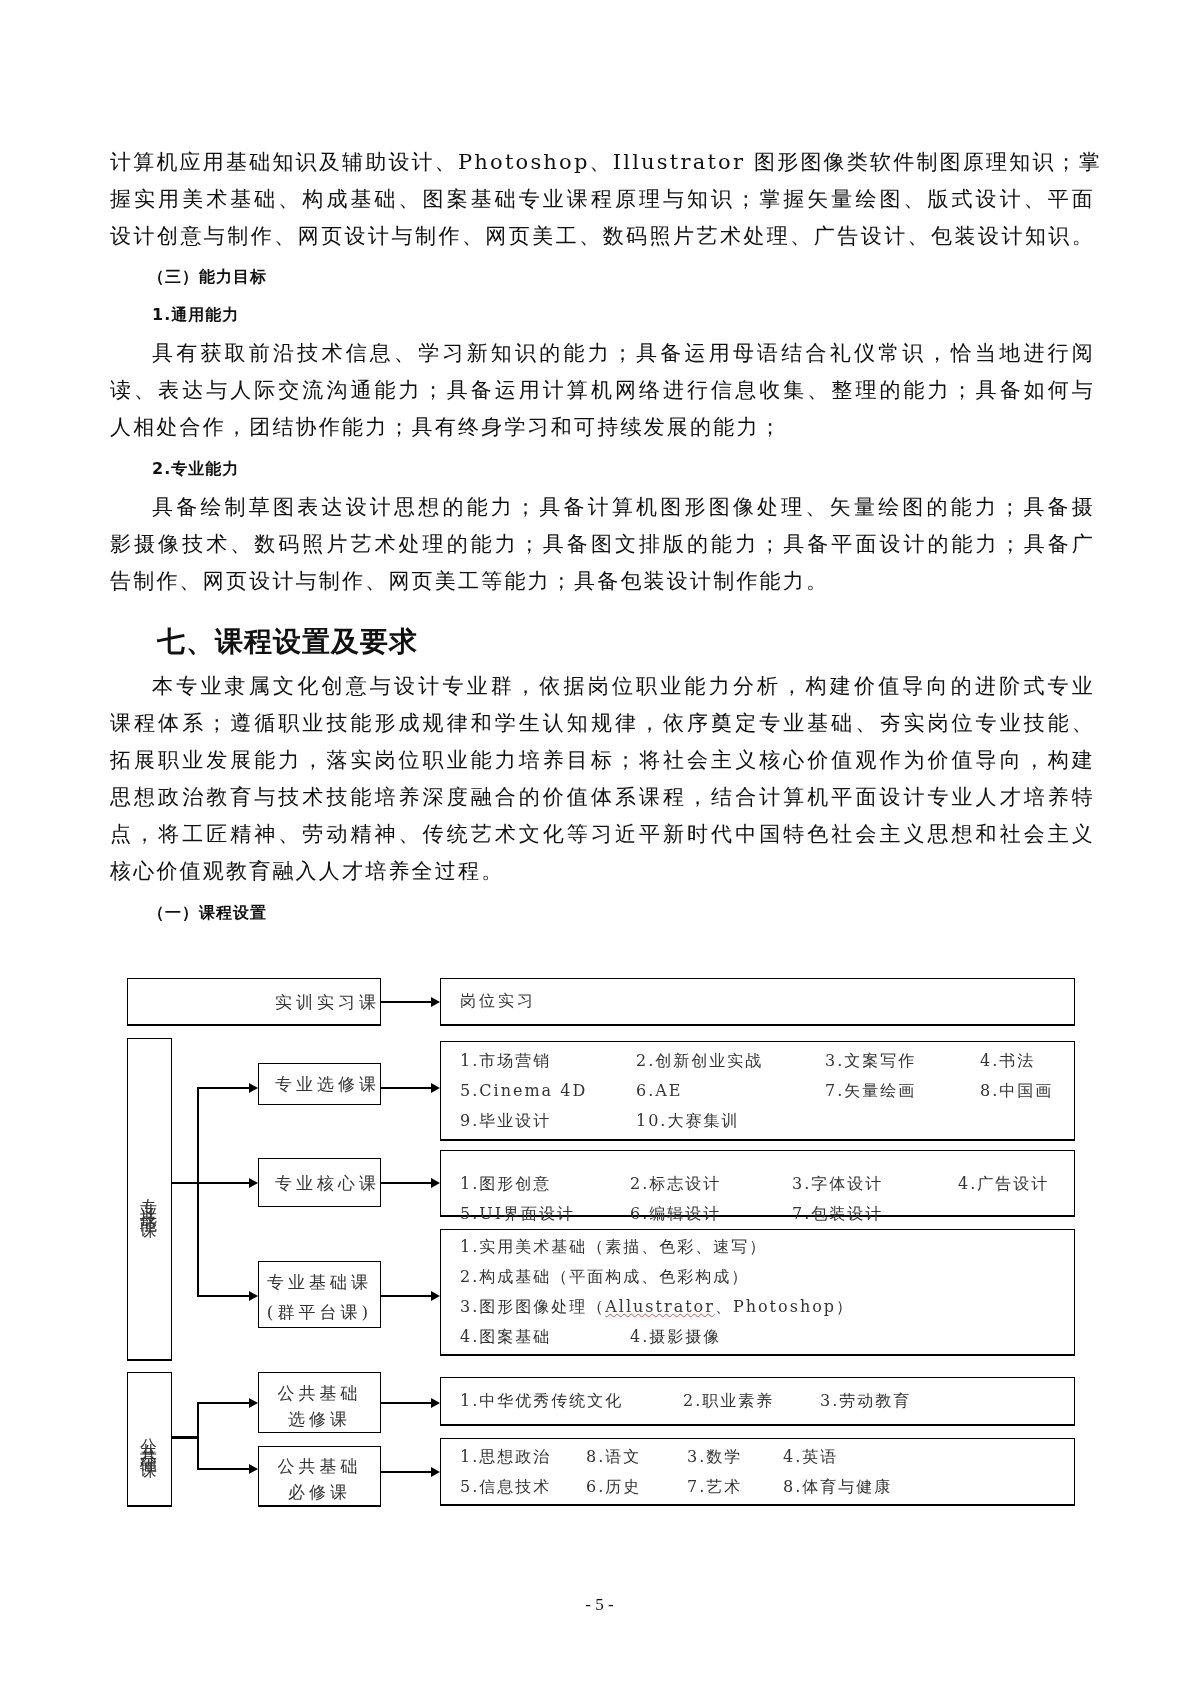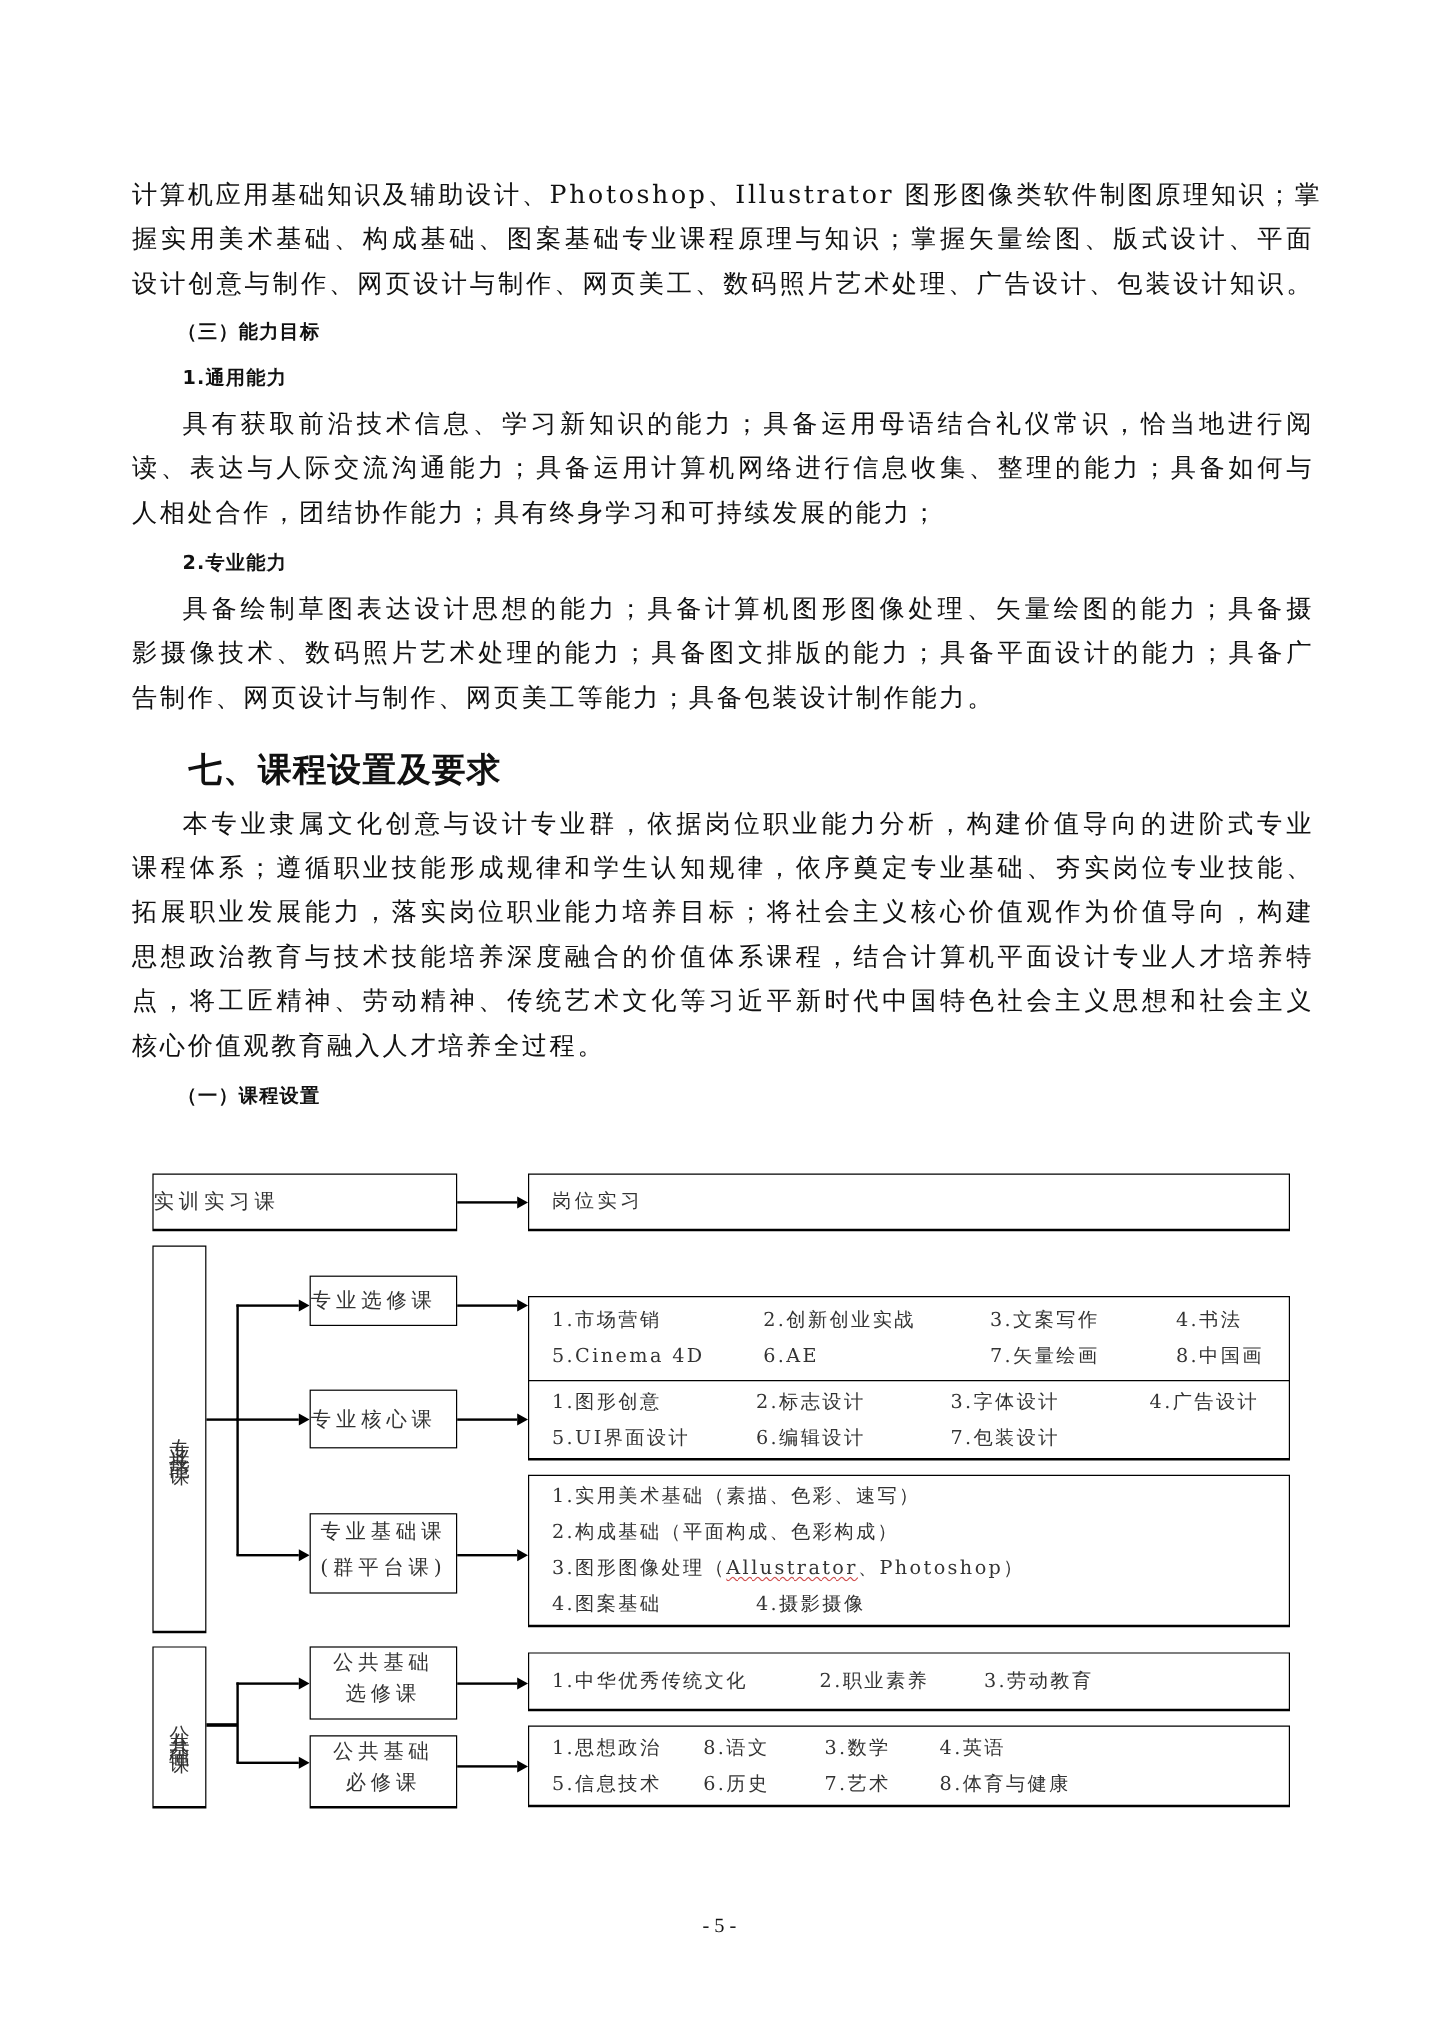--- a/index.html
+++ b/index.html
@@ -8,21 +8,21 @@
     .line { position: absolute; left: 110px; width: 985px; font-size: 21px; line-height: 37px;
             height: 37px; white-space: nowrap; letter-spacing: 2.2px; }
     .line.just { text-align: justify; text-align-last: justify; }
     .indent { left: 152px; width: 943px; }
     .h3 { position: absolute; left: 152px; font-family: "DejaVu Sans", "Liberation Sans", sans-serif;
           font-size: 16px; font-weight: bold; line-height: 37px; letter-spacing: 1px; }
     .h1 { position: absolute; left: 157px; font-family: Liberation Sans, sans-serif;
           font-size: 28px; font-weight: bold; line-height: 40px; letter-spacing: 1px; }
     .box { position: absolute; border: 1.5px solid #000; box-sizing: border-box; background: #fff;
            border-bottom-width: 2.5px; }
-    .box.lbl { display: flex; align-items: center; justify-content: flex-start; text-align: center;
+    .box.lbl { display: flex; align-items: center; justify-content: flex-end; text-align: center;
                font-size: 17px; color: #333; letter-spacing: 4px; line-height: 30px; }
     .vbox { position: absolute; border: 1.5px solid #000; border-bottom-width: 2.5px; box-sizing: border-box;
             display: flex; align-items: center; justify-content: center; }
     .vtext { writing-mode: vertical-rl; font-size: 17px; color: #333; letter-spacing: 6px; }
     .content { padding: 4px 0 0 19px; font-size: 16px; color: #333; }
     .row { display: flex; height: 30px; line-height: 30px; white-space: nowrap; }
     .row span { display: inline-block; letter-spacing: 2px; }
     .hline { position: absolute; height: 1.5px; background: #000; }
     .vline { position: absolute; width: 1.5px; background: #000; }
     .arrow { position: absolute; width: 0; height: 0; border-top: 5px solid transparent;
@@ -83,21 +83,21 @@
   <div class="hline" style="left:197px;top:1182px;width:52px"></div>
   <div class="arrow" style="left:249px;top:1178px"></div>
   <div class="hline" style="left:197px;top:1295px;width:52px"></div>
   <div class="arrow" style="left:249px;top:1291px"></div>
 
   <div class="box lbl" style="left:258px;top:1063px;width:123px;height:42px;border-bottom-width:1.5px">
     <span>专业选修课</span>
   </div>
   <div class="hline" style="left:381px;top:1087px;width:50px"></div>
   <div class="arrow" style="left:431px;top:1083px"></div>
-  <div class="box content" style="left:440px;top:1080px;width:635px;height:84px">
+  <div class="box content" style="left:440px;top:1041px;width:635px;height:100px">
     <div class="row">
       <span style="width:176px">1.市场营销</span>
       <span style="width:189px">2.创新创业实战</span>
       <span style="width:155px">3.文案写作</span>
       <span>4.书法</span>
     </div>
     <div class="row">
       <span style="width:176px">5.Cinema 4D</span>
       <span style="width:189px">6.AE</span>
       <span style="width:155px">7.矢量绘画</span>
@@ -107,21 +107,21 @@
       <span style="width:176px">9.毕业设计</span>
       <span>10.大赛集训</span>
     </div>
   </div>
 
   <div class="box lbl" style="left:258px;top:1158px;width:123px;height:49px;border-bottom-width:1.5px">
     <span>专业核心课</span>
   </div>
   <div class="hline" style="left:381px;top:1182px;width:50px"></div>
   <div class="arrow" style="left:431px;top:1178px"></div>
-  <div class="box content" style="left:440px;top:1150px;width:635px;height:67px;padding-top:2px">
+  <div class="box content" style="left:440px;top:1150px;width:635px;height:67px;padding-top:18px">
     <div class="row">
       <span style="width:170px">1.图形创意</span>
       <span style="width:162px">2.标志设计</span>
       <span style="width:166px">3.字体设计</span>
       <span>4.广告设计</span>
     </div>
     <div class="row">
       <span style="width:170px">5.UI界面设计</span>
       <span style="width:162px">6.编辑设计</span>
       <span>7.包装设计</span>

